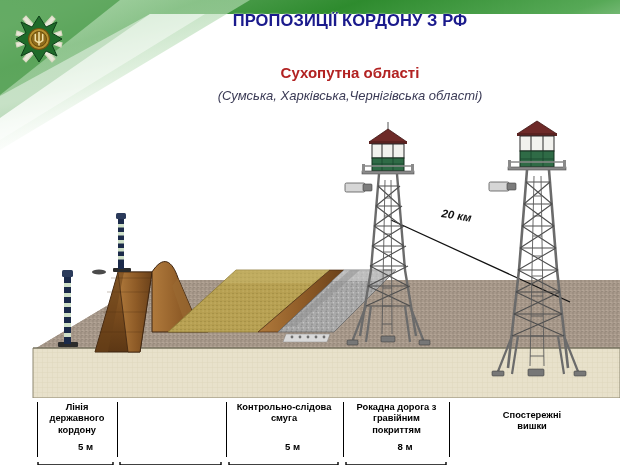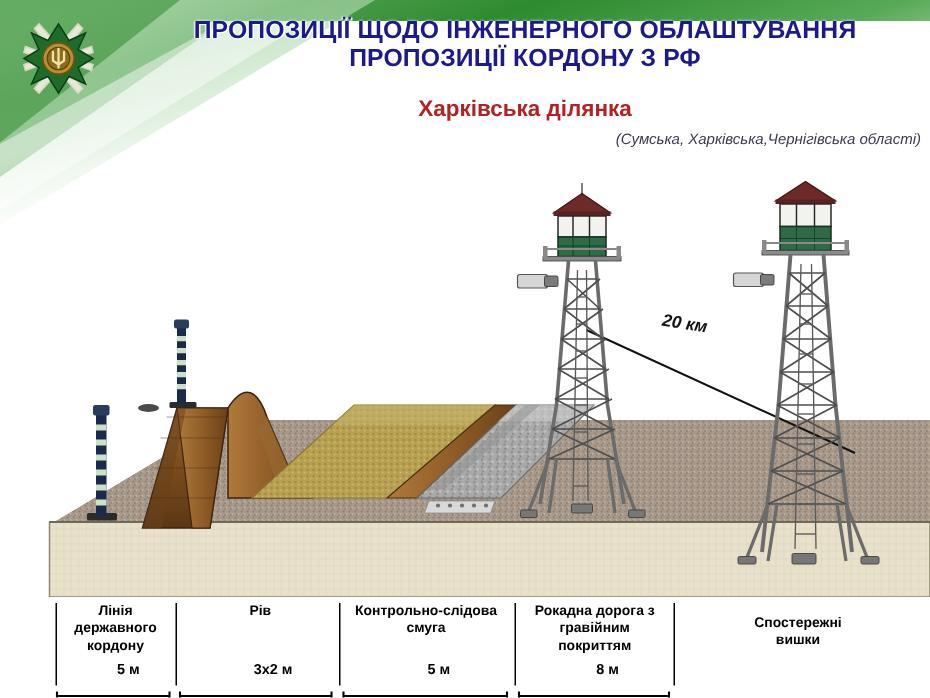--- a/index.html
+++ b/index.html
@@ -21,21 +21,21 @@
   .title-main{position:absolute;left:86px;top:11px;width:528px;
       text-align:center;color:#1a1a8c;font-weight:bold;font-size:16.5px;
       line-height:19px;letter-spacing:.1px;
       text-shadow:0 0 2px #fff, 1px 1px 0 rgba(255,255,255,.9),
                   -1px 0 0 rgba(255,255,255,.6);}
   .title-main .l2{display:block;}
   .title-sub{position:absolute;left:86px;top:64px;width:528px;
       text-align:center;color:#b22222;font-weight:bold;font-size:15px;
       text-shadow:0 0 2px #fff;}
   .title-regions{position:absolute;left:86px;top:88px;width:528px;
-      text-align:right;color:#3a3a55;font-style:italic;font-size:10px;}
+      text-align:center;color:#3a3a55;font-style:italic;font-size:13px;}
 
   
   .scene{position:absolute;left:0;top:120px;width:620px;height:278px;}
   .scene svg{display:block;}
 
   
   .legend{position:absolute;left:0;top:400px;width:620px;height:65px;}
   .legend-cell{position:absolute;top:2px;height:58px;
       text-align:center;color:#000;font-weight:bold;font-size:9.3px;
       line-height:11.4px;}
@@ -88,24 +88,23 @@
       </g>
       <path d="M26,3 L33,14 L44,9 L39,20 L49,26 L39,32 L44,43 L33,38 L26,49
                L19,38 L8,43 L13,32 L3,26 L13,20 L8,9 L19,14 Z" fill="#1f6b2a" stroke="#0e3f18" stroke-width="1"></path>
       <circle cx="26" cy="26" r="10.5" fill="#b8912f" stroke="#6e520f" stroke-width="1.2"></circle>
       <circle cx="26" cy="26" r="7.5" fill="#8f6c1c" stroke="#5a4208" stroke-width="0.8"></circle>
       <path d="M26,19.5 L26,32 M22.3,21.5 L22.3,27.5 L26,30 M29.7,21.5 L29.7,27.5 L26,30" stroke="#f2e3a8" stroke-width="1.5" fill="none" stroke-linecap="round"></path>
     </svg>
   </div>
 
   <div class="title-main">
-    <span>ПРОПОЗИЦІЇ ЩОДО ІНЖЕНЕРНОГО ОБЛАШТУВАННЯ</span>
     <span class="l2">ПРОПОЗИЦІЇ КОРДОНУ З РФ</span>
   </div>
-  <div class="title-sub">Харківська ділянка</div>
+  <div class="title-sub">Сухопутна області</div>
   <div class="title-regions">(Сумська,  Харківська,Чернігівська області)</div>
 
   <div class="scene">
     <svg width="620" height="278" viewBox="0 0 620 278">
       <defs>
         <pattern id="pgravel" width="4" height="4" patternUnits="userSpaceOnUse">
           <rect width="4" height="4" fill="#a8998b"></rect>
           <circle cx="1" cy="1" r="0.7" fill="#8d8072"></circle>
           <circle cx="3" cy="2.6" r="0.6" fill="#c0b3a4"></circle>
           <circle cx="2" cy="3.4" r="0.5" fill="#7d7165"></circle>
@@ -320,24 +319,20 @@
         </g>
       </g>
     </svg>
   </div>
 
   <div class="legend">
     <div class="legend-cell" style="left:38px;width:78px;">
       <span class="nm">Лінія<br>державного<br>кордону</span>
       <span class="dim">5 м</span>
     </div>
-    <div class="legend-cell" style="left:120px;width:107px;">
-      <span class="nm">Рів</span>
-      <span class="dim">3х2 м</span>
-    </div>
     <div class="legend-cell" style="left:228px;width:112px;">
       <span class="nm">Контрольно-слідова<br>смуга</span>
       <span class="dim">5 м</span>
     </div>
     <div class="legend-cell" style="left:345px;width:103px;">
       <span class="nm">Рокадна дорога з<br>гравійним<br>покриттям</span>
       <span class="dim">8 м</span>
     </div>
     <div class="legend-cell" style="left:452px;width:160px;top:10px;">
       <span class="nm">Спостережні<br>вишки</span>

